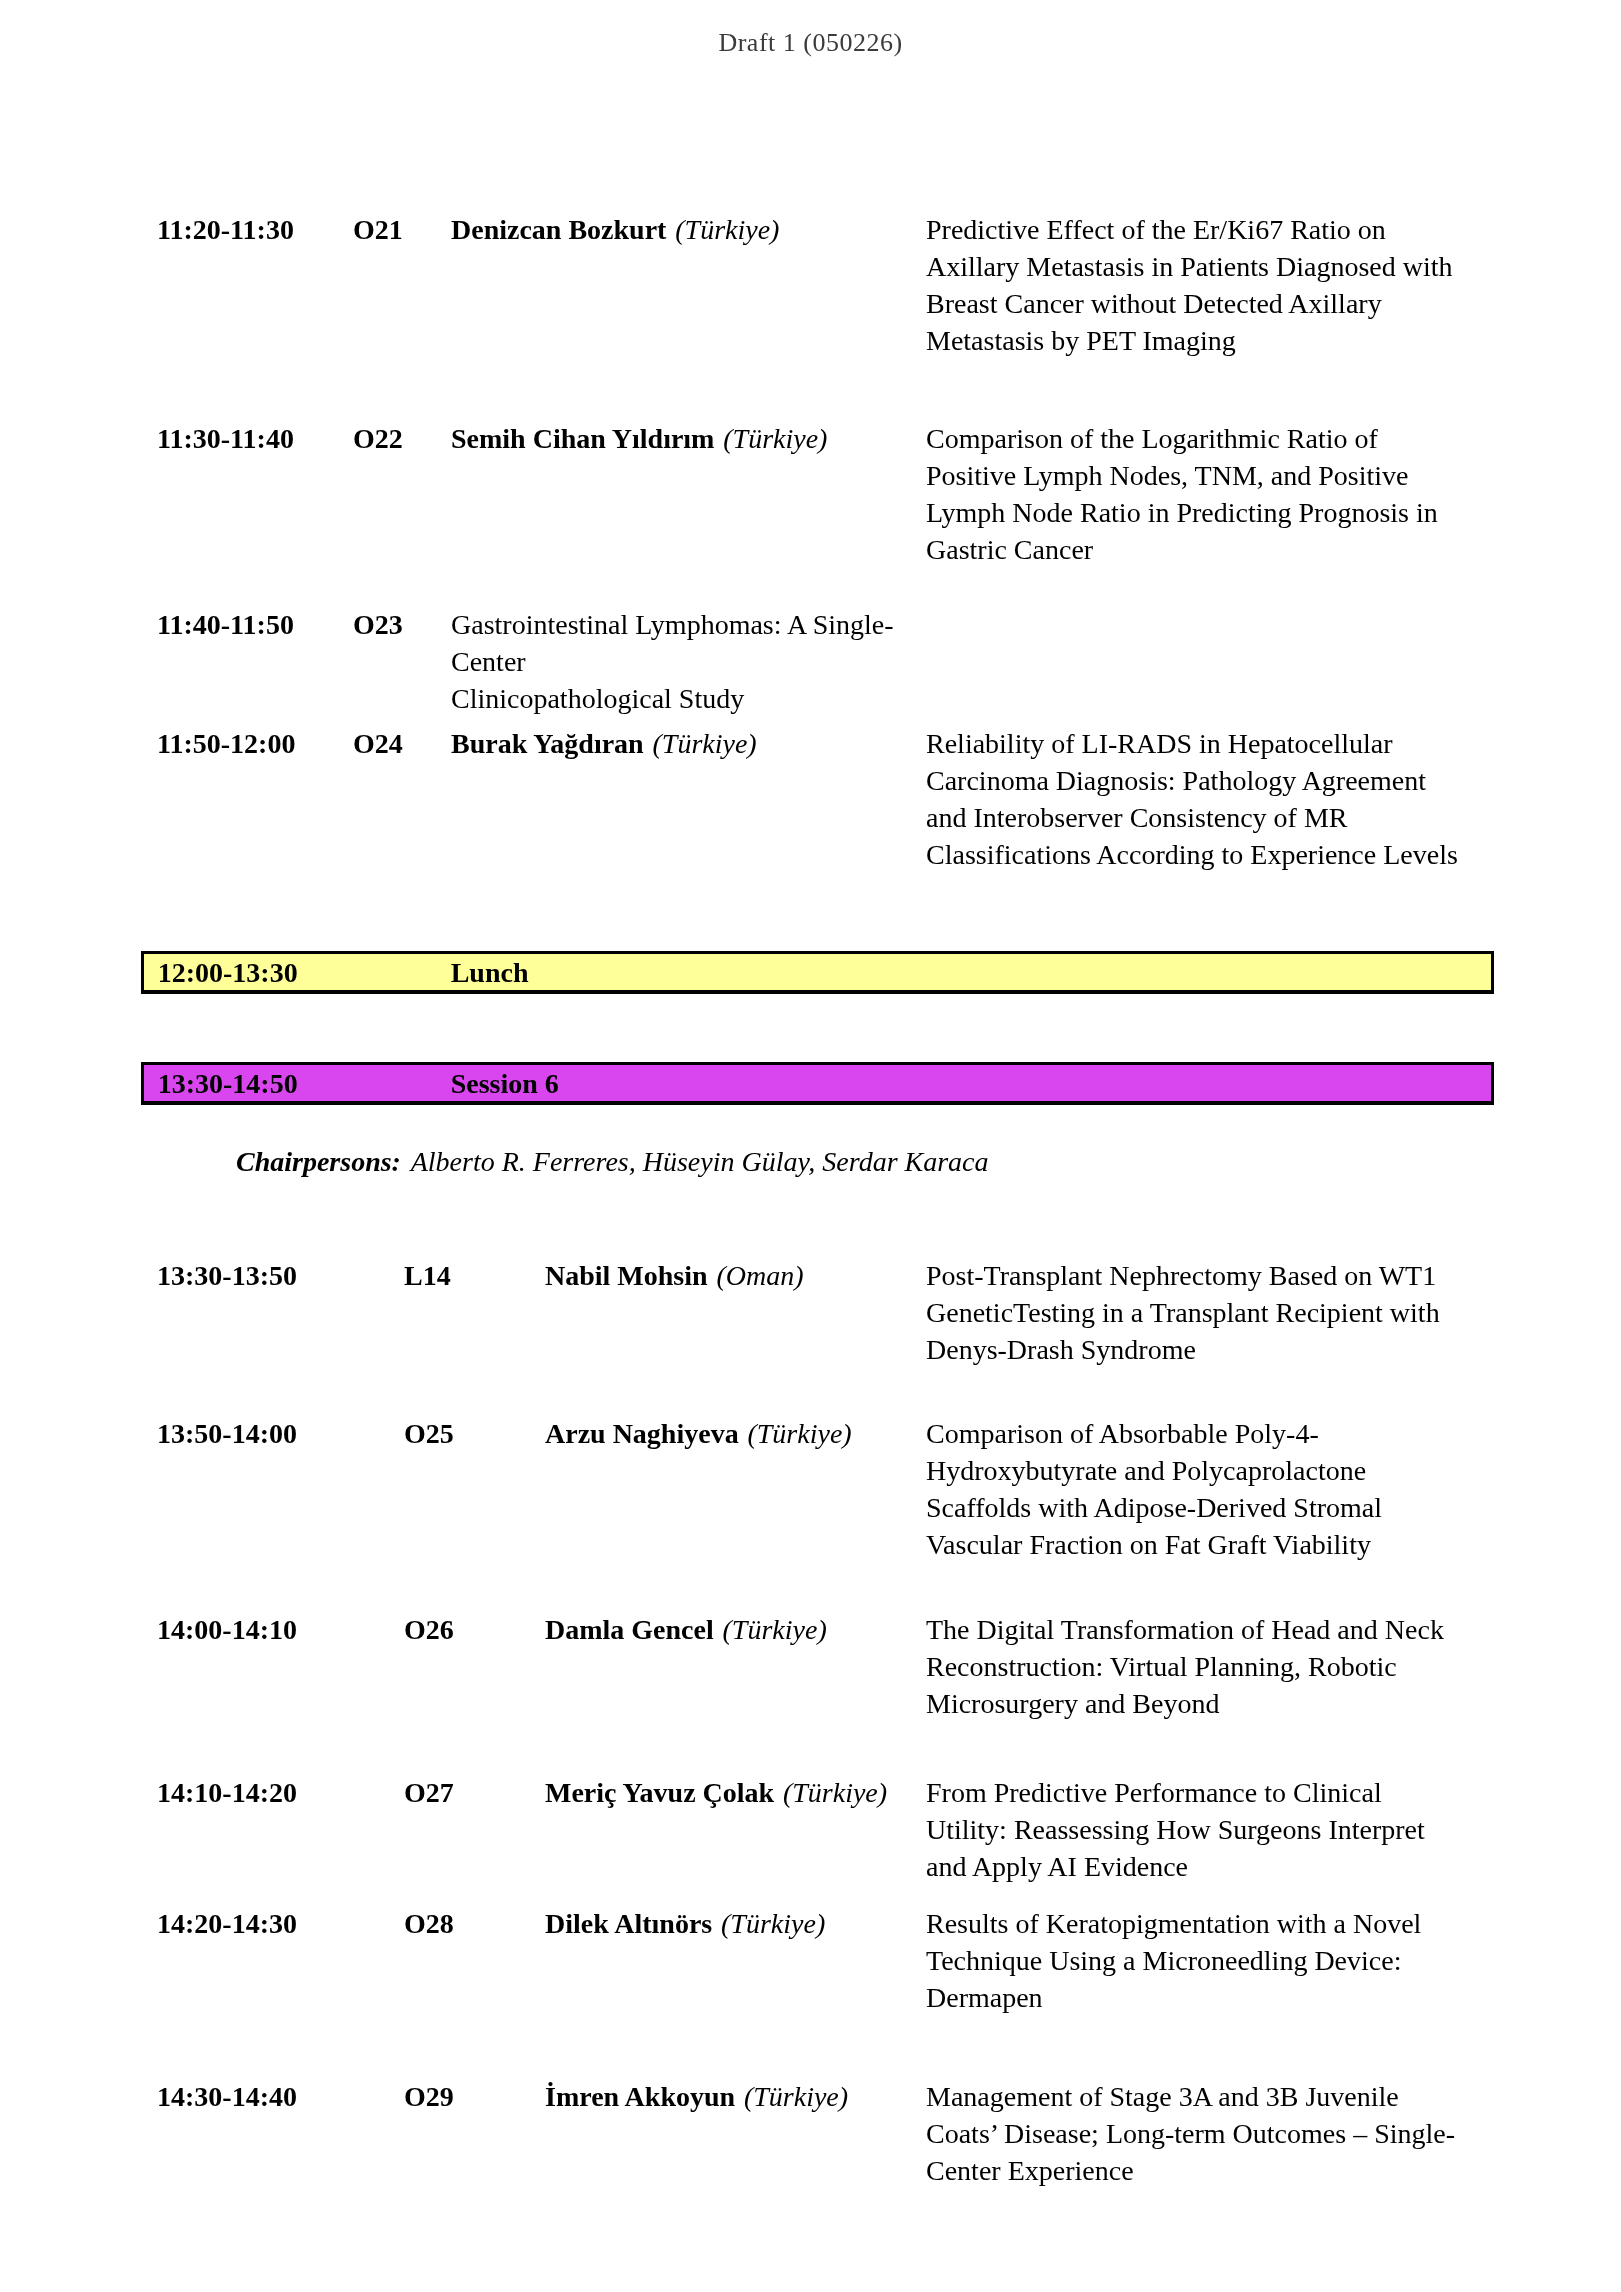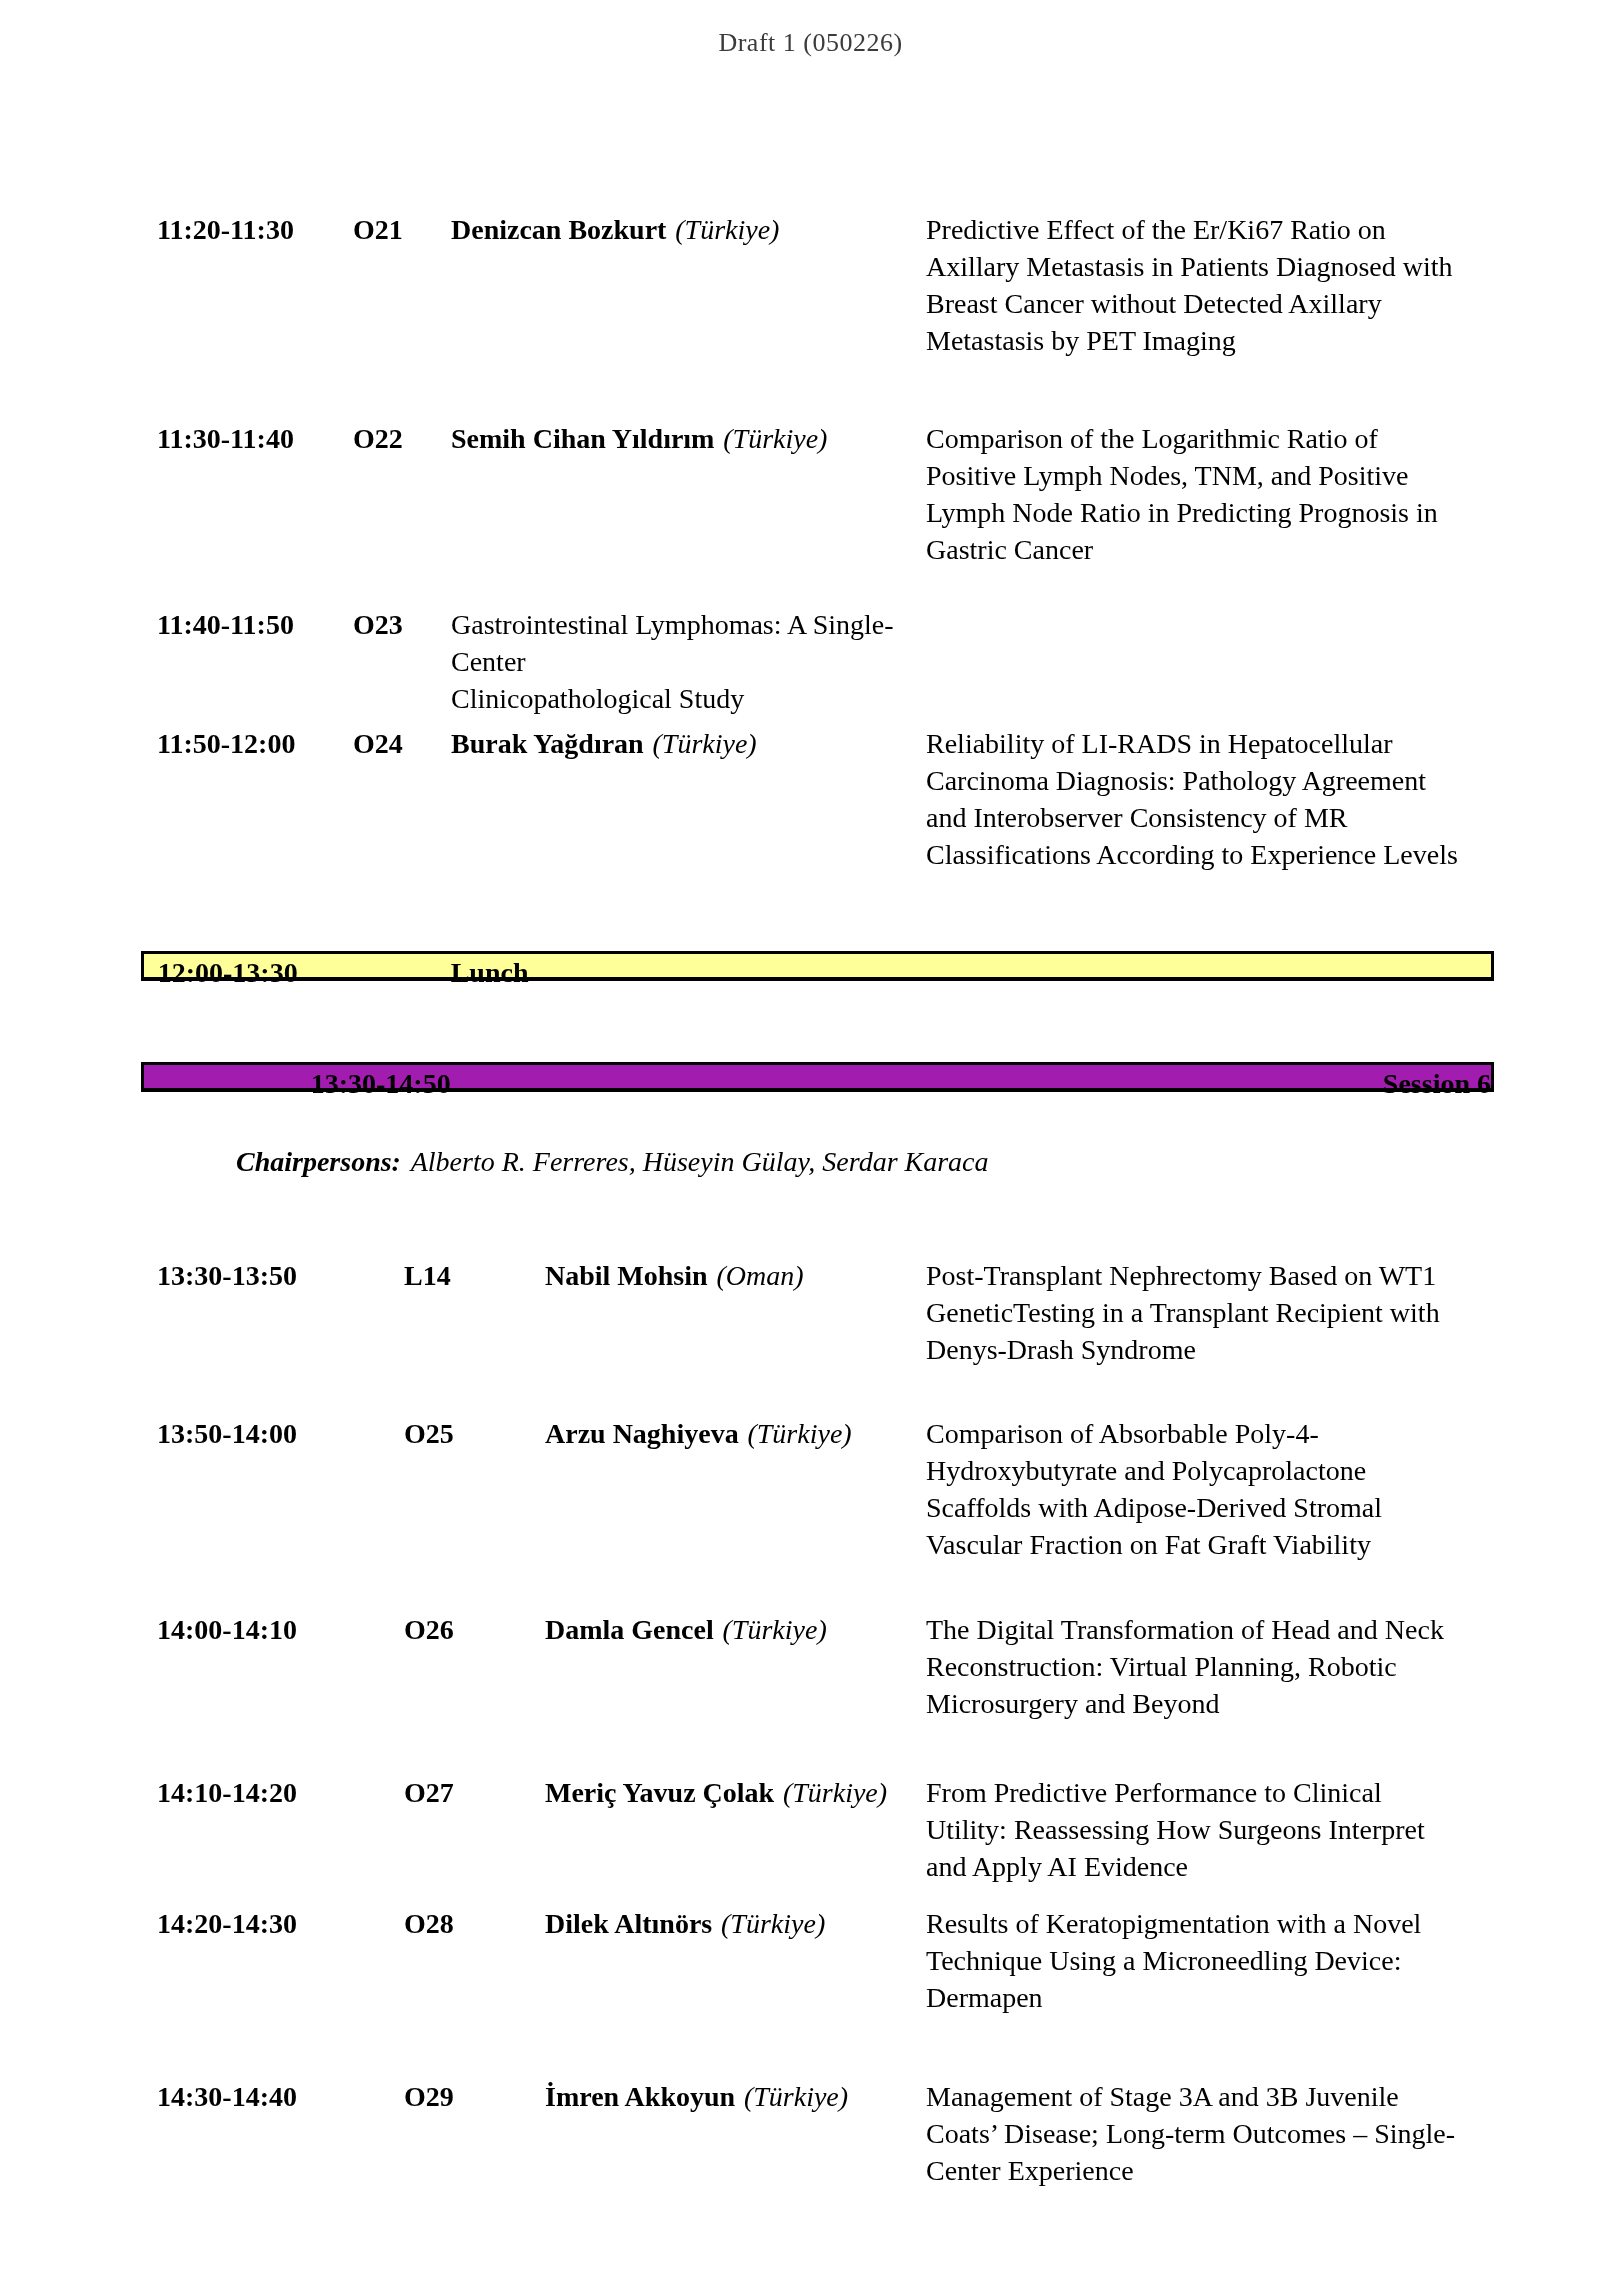--- a/index.html
+++ b/index.html
@@ -18,21 +18,21 @@
   .row.s1{grid-template-columns:196px 98px 475px 1fr;}
   .row.s2{grid-template-columns:247px 141px 381px 1fr;}
   .cell-time,.cell-code{font-weight:bold;}
   .cell-speaker{white-space:nowrap;}
   .speaker-name{font-weight:bold;}
   .speaker-country{font-style:italic;margin-left:8.8px;}
   .cell-title{white-space:pre-line;}
   .r0{top:211px}.r1{top:420px}.r2{top:606px}.r3{top:725px}
   .r4{top:1257px}.r5{top:1415px}.r6{top:1611px}.r7{top:1774px}.r8{top:1905px}.r9{top:2078px}
   .bar{
-    position:absolute;left:141px;width:1353px;height:30px;box-sizing:border-box;
+    position:absolute;left:141px;width:1353px;height:43px;box-sizing:border-box;
     border:3.9px solid #000;border-bottom-width:4.9px;
     display:grid;grid-template-columns:293px 1fr;align-items:center;
     padding-left:13.7px;font-weight:bold;
   }
   .bar-lunch{top:951px;}
   .bar-session{top:1062px;}
   .chairpersons{
     position:absolute;left:236px;top:1143px;font-style:italic;
   }
   .chair-label{font-weight:bold;}
@@ -75,21 +75,21 @@
 Carcinoma Diagnosis: Pathology Agreement
 and Interobserver Consistency of MR
 Classifications According to Experience Levels</div>
 </div>
 
 <div class="bar bar-lunch" id="lunch-bar" style="background: rgb(255, 255, 153);">
   <div class="cell-time">12:00-13:30</div>
   <div>Lunch</div>
 </div>
 
-<div class="bar bar-session" id="session-bar" style="background: #a21caf; text-align: right;">
+<div class="bar bar-session" id="session-bar" style="background: #d946ef;">
   <div class="cell-time">13:30-14:50</div>
   <div>Session 6</div>
 </div>
 
 <div class="chairpersons">
   <span class="chair-label">Chairpersons:</span><span class="chair-names">Alberto R. Ferreres, Hüseyin Gülay, Serdar Karaca</span>
 </div>
 
 <div class="row s2 r4">
   <div class="cell-time">13:30-13:50</div>

